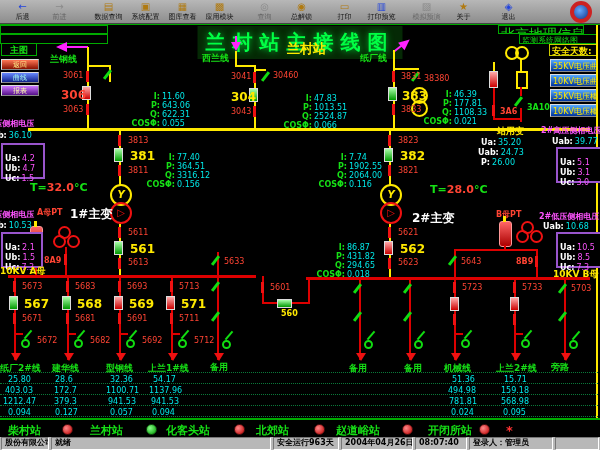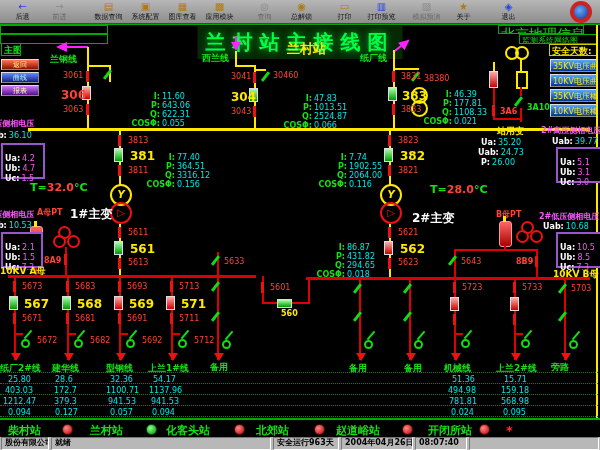--- a/index.html
+++ b/index.html
@@ -115,21 +115,21 @@
   <div class="gbox" style="left:0;top:34px;width:108px;height:10px">
     <span class="t grn b" style="position:static">P:</span>
     <span class="t cyn" style="position:static">1013.5</span>
     <span class="t grn" style="position:static">Kw</span>
   </div>
   <div id="title">兰村站主接线图</div>
   <div class="gbox grn" style="left:498px;top:25px;width:86px;height:9px;font-size:14px"><span>北京地理信息技术</span></div>
   <div class="gbox grn" style="left:519px;top:34px;width:78px;height:10px;font-size:8px"><span>监测系统网络图</span></div>
   <div class="gbox yel b" style="left:549px;top:44px;width:49px;height:12px;border-color:#cc0;font-size:9px"><span>安全天数:</span></div>
 
-  <div class="gbox grn b" style="left:1px;top:43px;width:20px;height:13px;font-size:9px;text-align:center"><span>主图</span></div>
+  <div class="gbox grn b" style="left:1px;top:43px;width:36px;height:13px;font-size:9px;text-align:center"><span>主图</span></div>
   <div class="pbtn r1" style="left:1px;top:59px;width:38px;height:11px"><span>返回</span></div>
   <div class="pbtn b1" style="left:1px;top:72px;width:38px;height:11px"><span>曲线</span></div>
   <div class="pbtn p1" style="left:1px;top:85px;width:38px;height:11px"><span>报表</span></div>
 
   <div class="pbtn curve" style="left:550px;top:59px;width:48px;height:13px"><span>35KV电压曲线</span></div>
   <div class="pbtn curve" style="left:550px;top:74px;width:48px;height:13px"><span>10KV电压曲线</span></div>
   <div class="pbtn curve" style="left:550px;top:89px;width:48px;height:13px"><span>35KV电压棒图</span></div>
   <div class="pbtn curve" style="left:550px;top:104px;width:48px;height:13px"><span>10KV电压棒图</span></div>
   <i class="vl yw" style="left:596px;top:25px;height:394px"></i>
 
@@ -491,16 +491,17 @@
     <i class="dotn" style="left:479px"></i>
     <span class="st" style="left:506px;color:#ff3333;font-size:13px">*</span>
   </div>
 
   <div id="status">
     <div class="cell" style="width:40px;text-align:right">股份有限公司</div>
     <div class="cell" style="width:212px">就绪</div>
     <div class="cell" style="width:58px">安全运行963天</div>
     <div class="cell" style="width:64px">2004年04月26日</div>
     <div class="cell" style="width:44px">08:07:40</div>
+    <div class="cell" style="width:76px">登录人：管理员</div>
     <div class="cell" style="flex:1"></div>
   </div>
 
 </div>
 
 </body></html>

